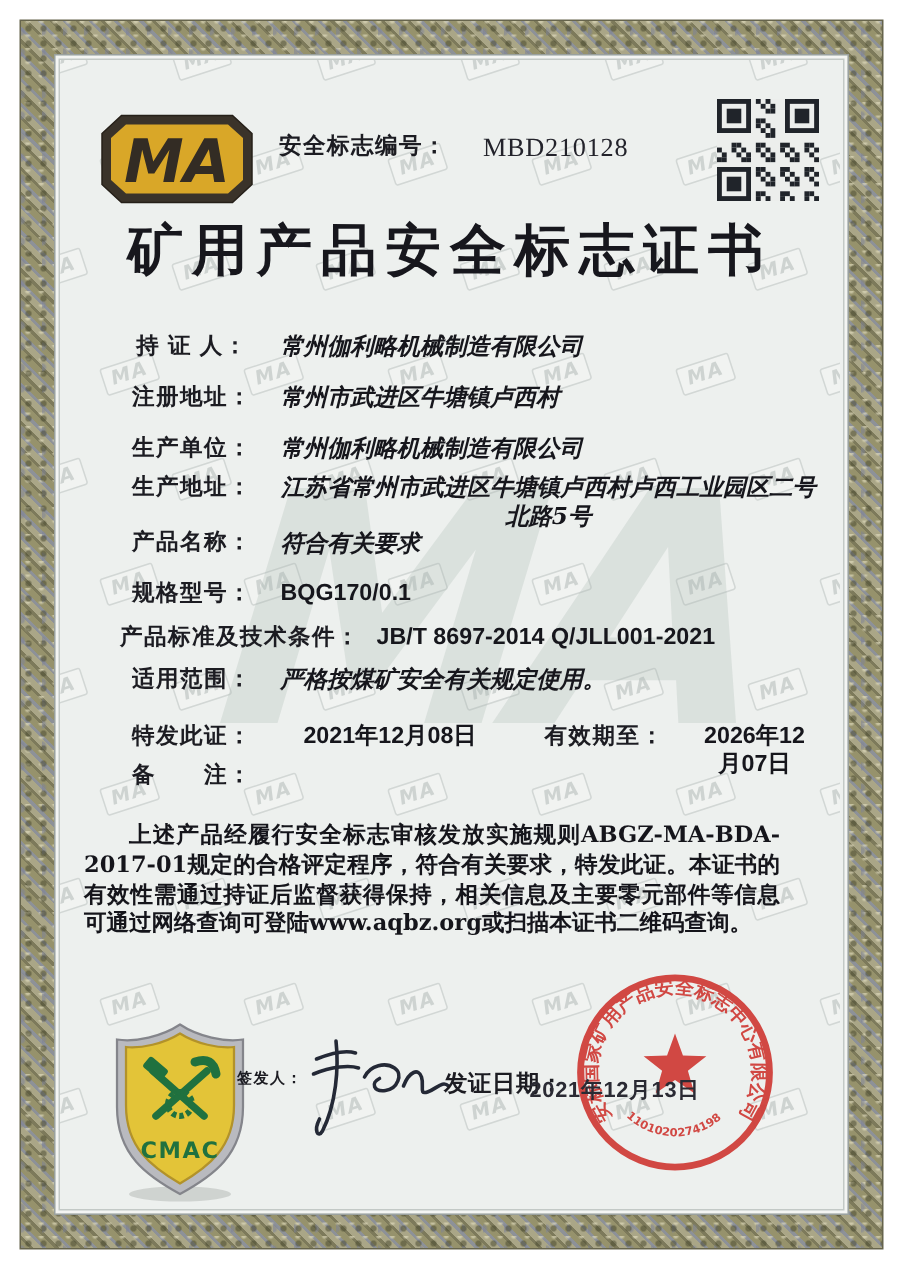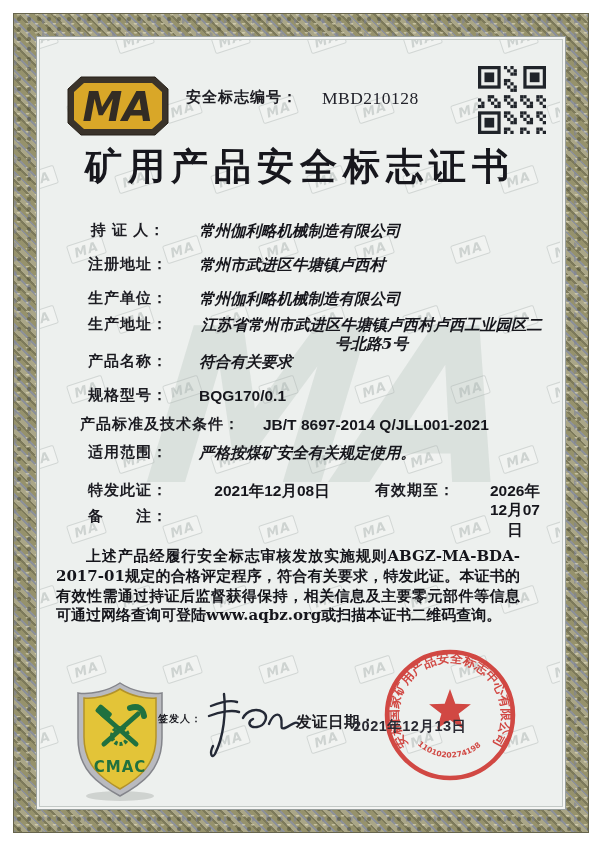--- a/index.html
+++ b/index.html
@@ -30,21 +30,21 @@
   .certline{position:absolute;left:186px;top:88px;display:flex;align-items:flex-start;}
   .certline .lab{font-weight:bold;font-size:15px;letter-spacing:1px;}
   .certline .num{font-family:"Liberation Serif",serif;font-size:17.5px;margin-left:24px;letter-spacing:.5px;color:#23232b;}
   .qr{position:absolute;left:477px;top:66px;width:70px;height:68px;}
   
   .title{position:absolute;left:0;right:0;top:142px;text-align:center;
          font-size:37px;font-weight:900;letter-spacing:6px;color:#17171d;}
   
   .row{position:absolute;left:80px;right:56px;display:flex;align-items:flex-start;text-align:center;}
   .lbl{flex:0 0 auto;min-width:96px;font-weight:bold;font-size:15px;letter-spacing:1px;white-space:nowrap;}
-  .val{margin-left:23px;font-family:"DejaVu Serif",serif;font-style:italic;font-weight:600;
+  .val{margin-left:11px;font-family:"DejaVu Serif",serif;font-style:italic;font-weight:600;
        font-size:15.5px;line-height:1.25;color:#16161c;}
   .val.mono{font-family:"Liberation Sans",sans-serif;font-style:normal;font-weight:bold;}
   .val.datev{width:146px;flex:0 0 auto;}
   .r1{top:221px}.r2{top:255px}.r3{top:289px}.r4{top:315px}.r5{top:352px}
   .r6{top:386px}.r7{top:415px}.r8{top:443px}.r9{top:481px}.r10{top:507px}
   .r9 .lbl2{margin-left:22px;}
   
   .statement{position:absolute;left:56px;width:464px;top:547px;
              font-family:"DejaVu Serif",serif;font-weight:700;
              font-size:15px;line-height:1.32;text-align:justify;text-indent:2em;color:#15151b;}

